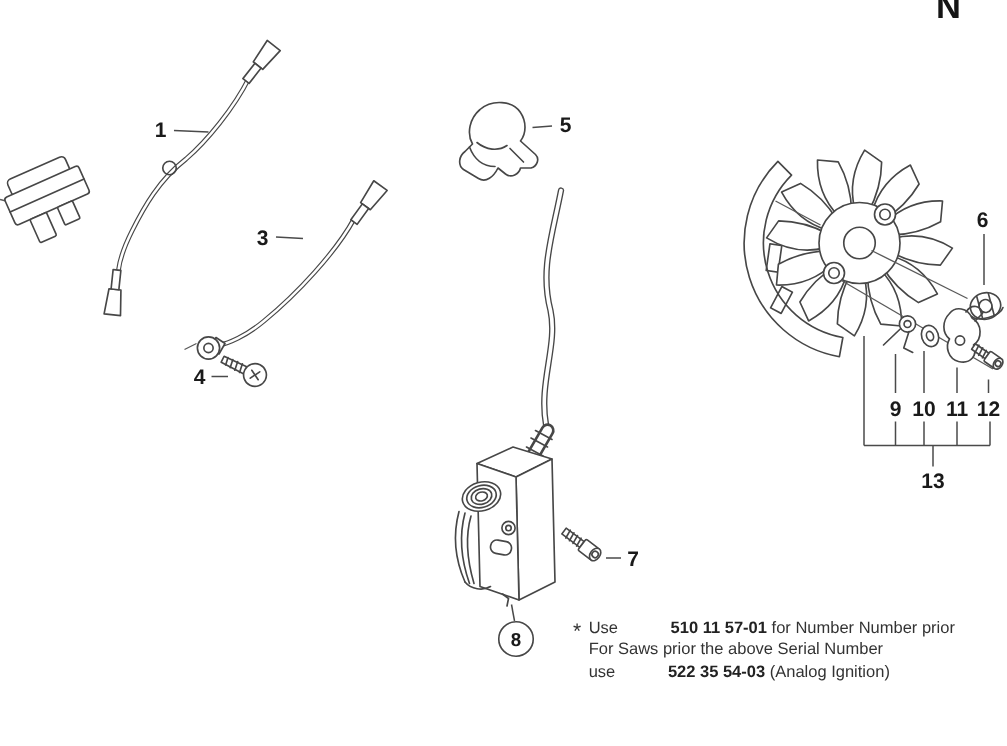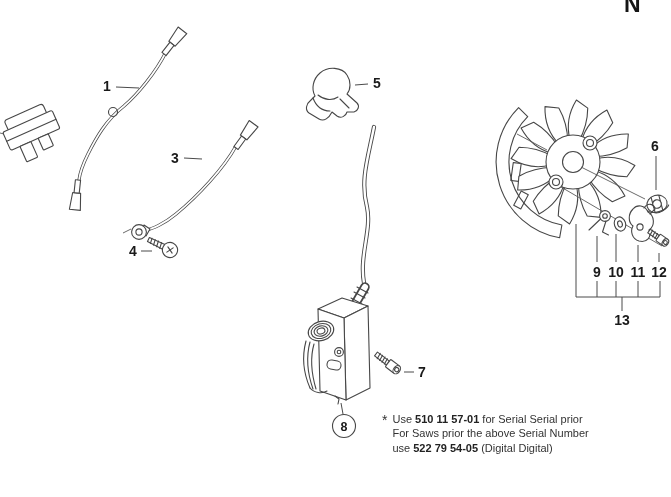--- a/index.html
+++ b/index.html
@@ -22,21 +22,21 @@
   svg .leader{stroke:#4a4a4a;stroke-width:1;fill:none;}
   svg .thin{stroke:#5a5a5a;stroke-width:0.9;fill:none;}
   svg .callout{font-family:"Liberation Sans",sans-serif;font-size:14px;font-weight:bold;
     fill:#1a1a1a;text-anchor:middle;}
   svg .callout-sm{font-size:12.5px;}
   .footnote{
     position:absolute;left:382px;top:412px;width:286px;display:flex;
     font-size:11px;line-height:14.4px;color:#333333;
   }
   .footnote .marker{font-size:14px;margin-right:5px;position:relative;top:1px;color:#333;}
-  .footnote b{color:#222222;}
+  .footnote b{color:#222222;margin-left:32px;}
 </style>
 </head>
 <body>
 
 <div id="stage">
 
   <div id="corner-letter">N</div>
 
   <svg width="671" height="497" viewBox="0 0 671 497">
 
@@ -265,19 +265,19 @@
     <text class="callout" x="616" y="277">10</text>
     <text class="callout" x="638" y="277">11</text>
     <text class="callout" x="659" y="277">12</text>
     <text class="callout" x="622" y="325">13</text>
   </svg>
 
   
   <div class="footnote">
     <span class="marker">*</span>
     <div>
-      <div><span>Use </span><b>510 11 57-01</b><span> for Serial Serial prior</span></div>
+      <div><span>Use </span><b>510 11 57-01</b><span> for Number Number prior</span></div>
       <div><span>For Saws prior the above Serial Number</span></div>
-      <div><span>use </span><b>522 79 54-05</b><span> (Digital Digital)</span></div>
+      <div><span>use </span><b>522 35 54-03</b><span> (Analog Ignition)</span></div>
     </div>
   </div>
 
 </div>
 
 </body></html>

